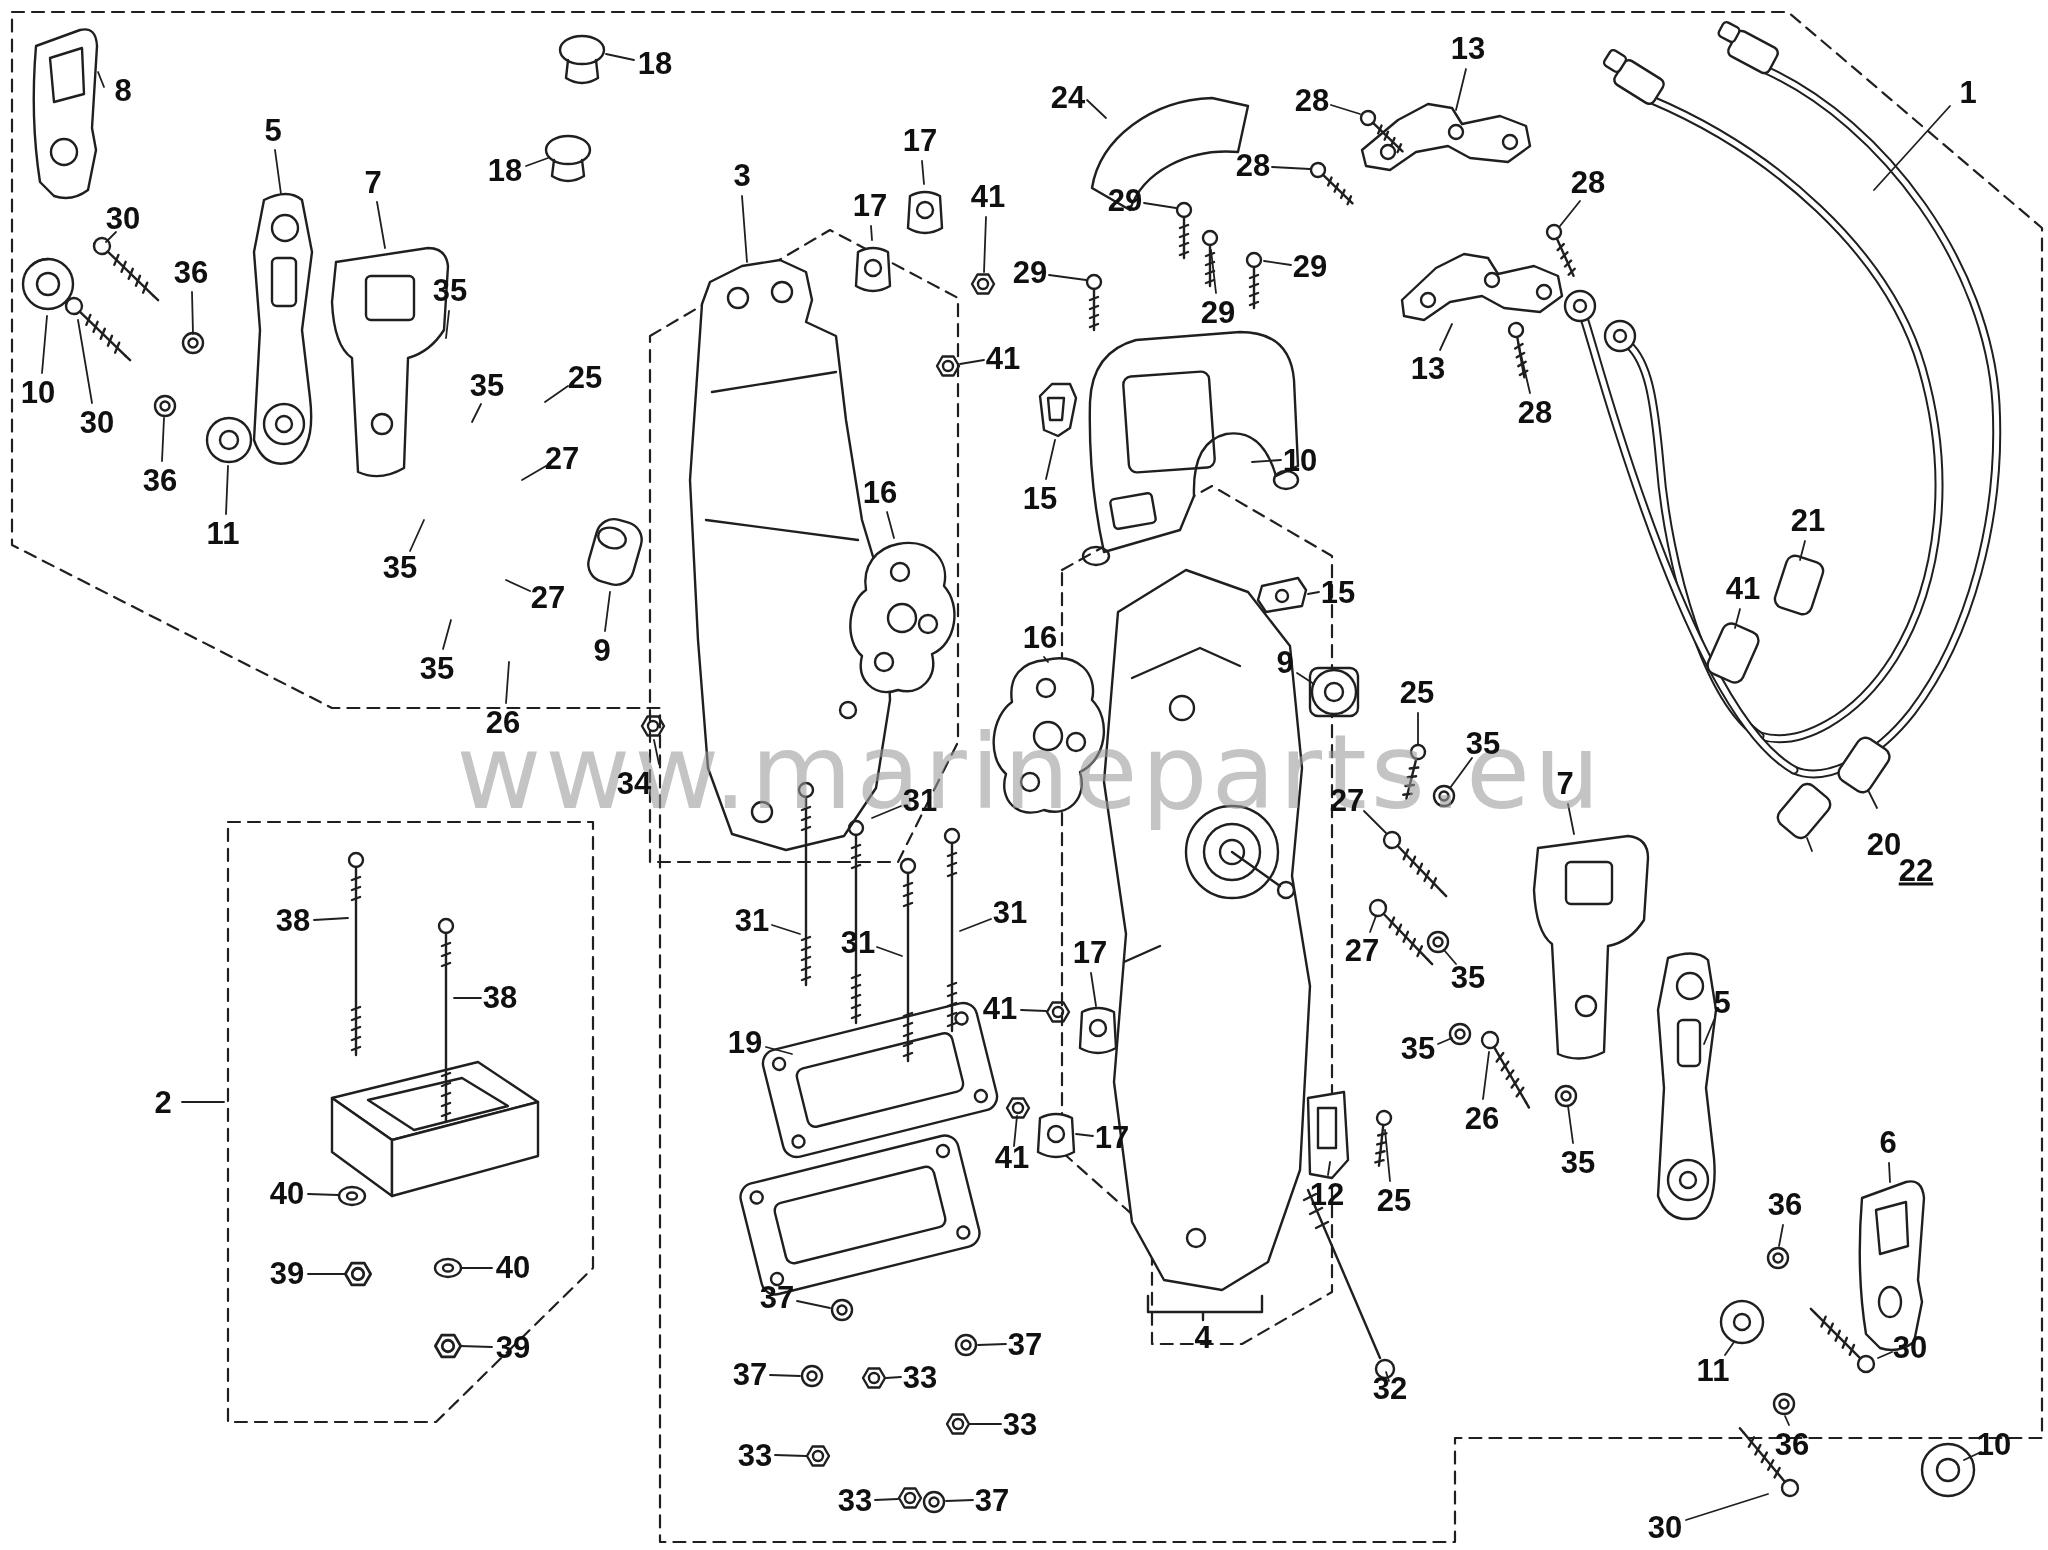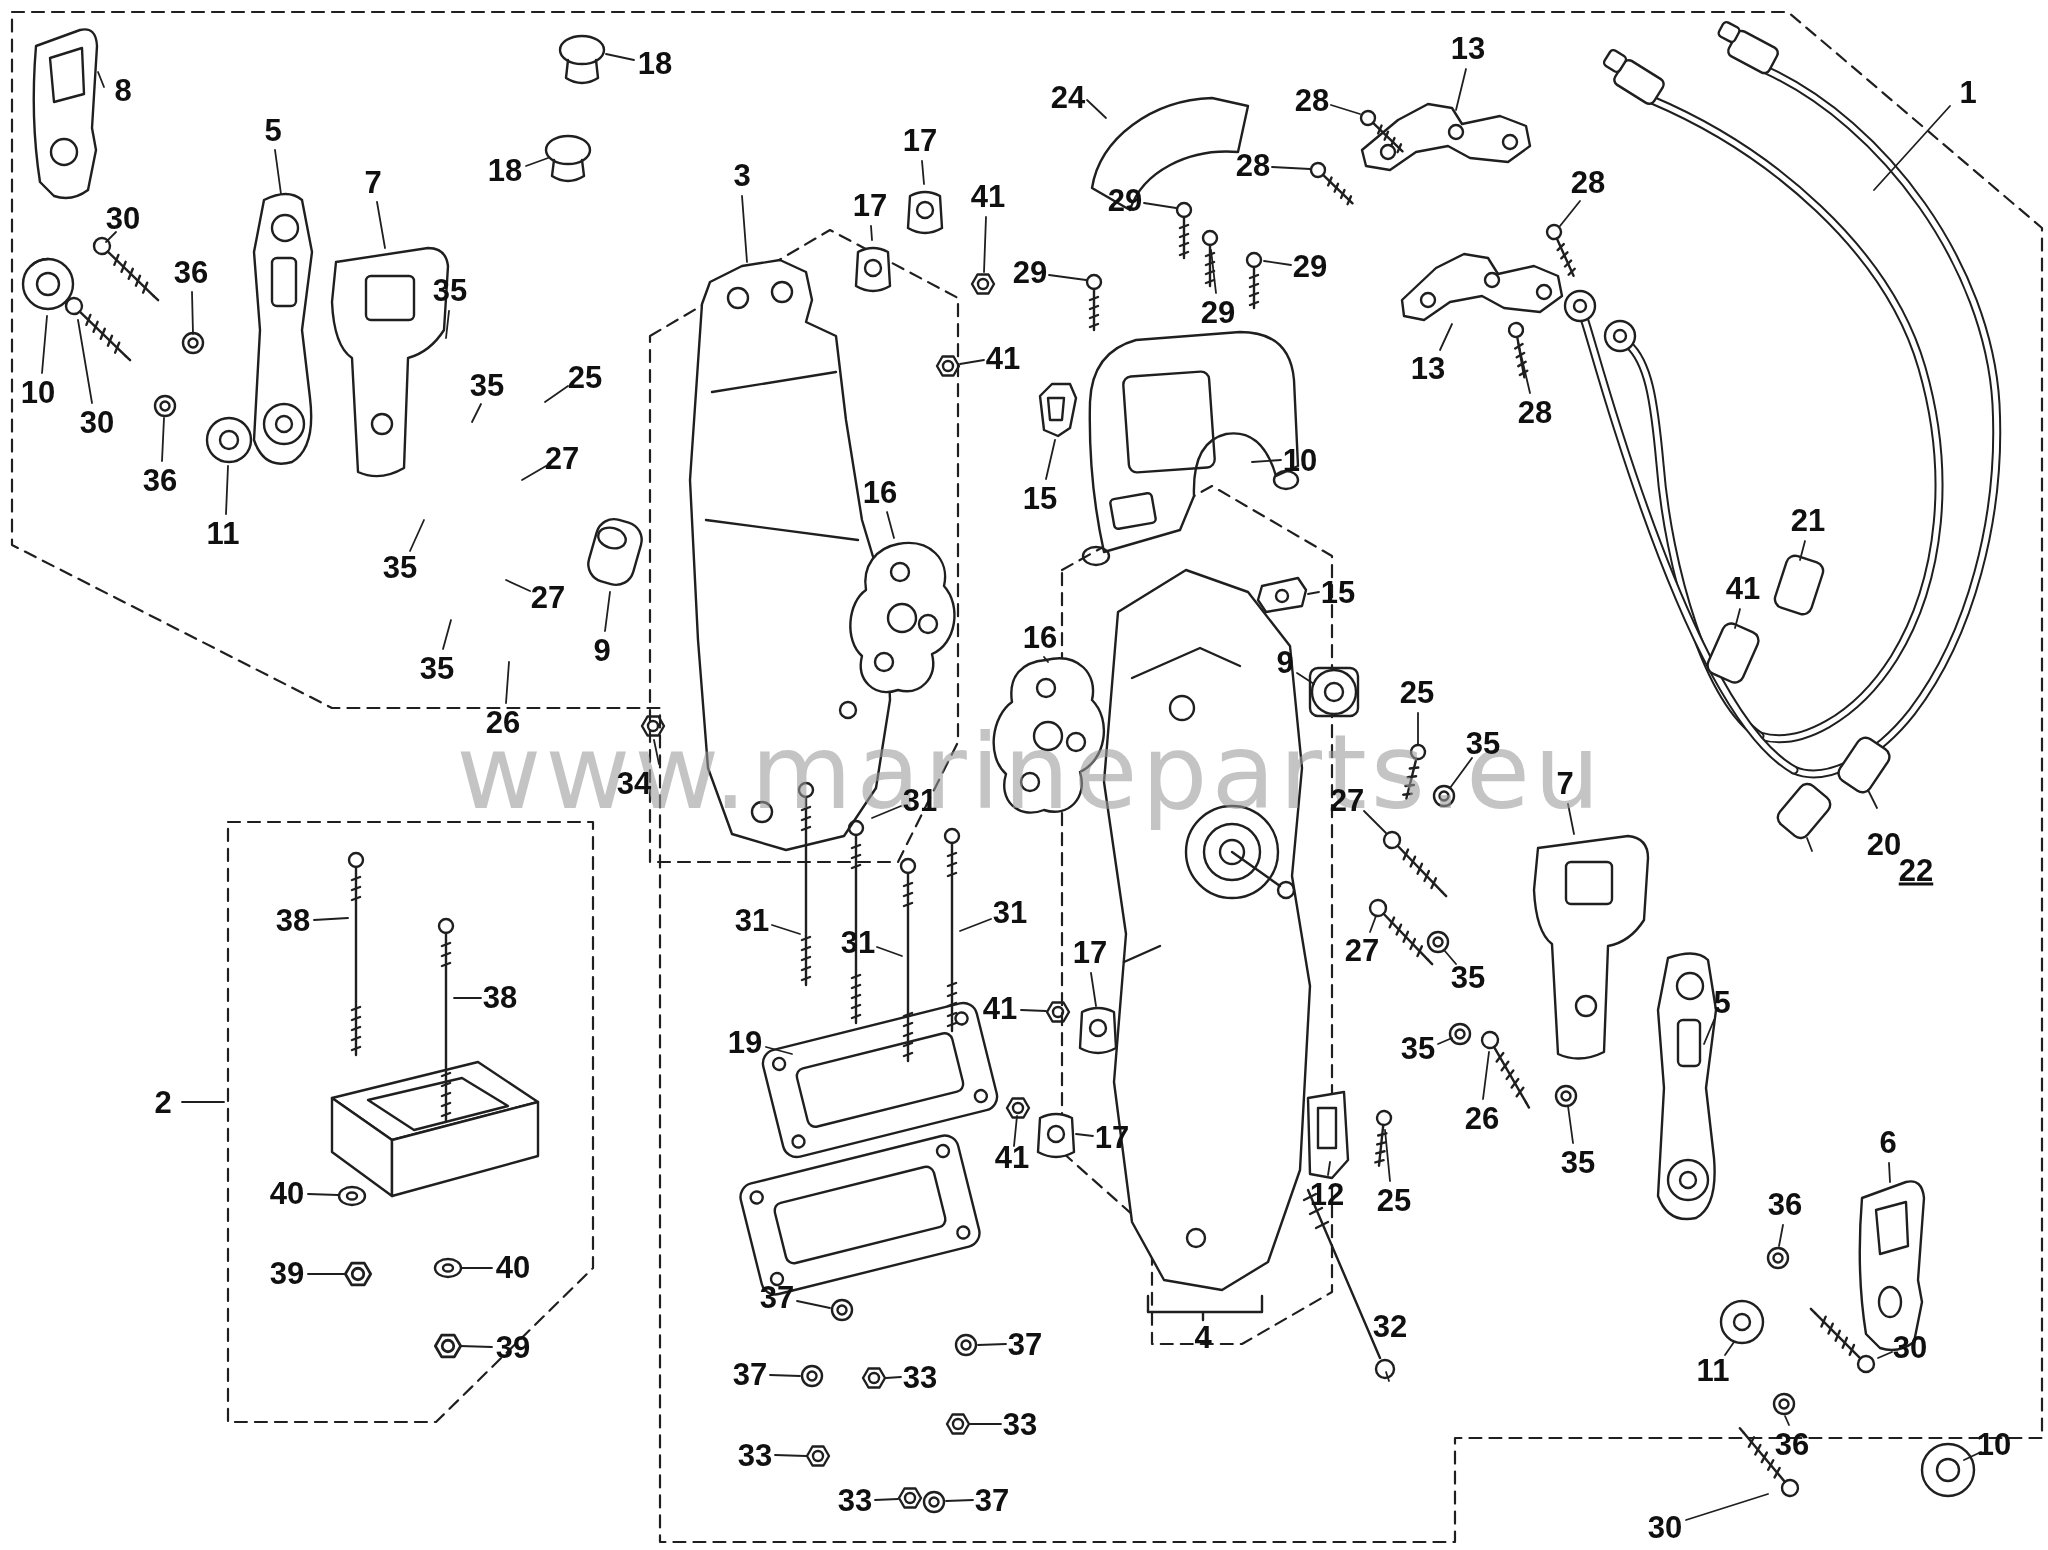--- a/index.html
+++ b/index.html
@@ -510,21 +510,21 @@
       <div class="callout" style="left: 513px; top: 1347px;">39</div>
       <div class="callout" style="left: 777px; top: 1297px;">37</div>
       <div class="callout" style="left: 750px; top: 1374px;">37</div>
       <div class="callout" style="left: 920px; top: 1377px;">33</div>
       <div class="callout" style="left: 1025px; top: 1344px;">37</div>
       <div class="callout" style="left: 755px; top: 1455px;">33</div>
       <div class="callout" style="left: 1020px; top: 1424px;">33</div>
       <div class="callout" style="left: 855px; top: 1500px;">33</div>
       <div class="callout" style="left: 992px; top: 1500px;">37</div>
       <div class="callout" style="left: 1203px; top: 1337px;">4</div>
-      <div class="callout" style="left: 1390px; top: 1326px;">32</div>
+      <div class="callout" style="left: 1390px; top: 1388px;">32</div>
       <div class="callout" style="left: 1785px; top: 1204px;">36</div>
       <div class="callout" style="left: 1713px; top: 1370px;">11</div>
       <div class="callout" style="left: 1910px; top: 1347px;">30</div>
       <div class="callout" style="left: 1792px; top: 1444px;">36</div>
       <div class="callout" style="left: 1665px; top: 1527px;">30</div>
       <div class="callout" style="left: 1994px; top: 1444px;">10</div>
     </div>
 </div>
 
 </body></html>

